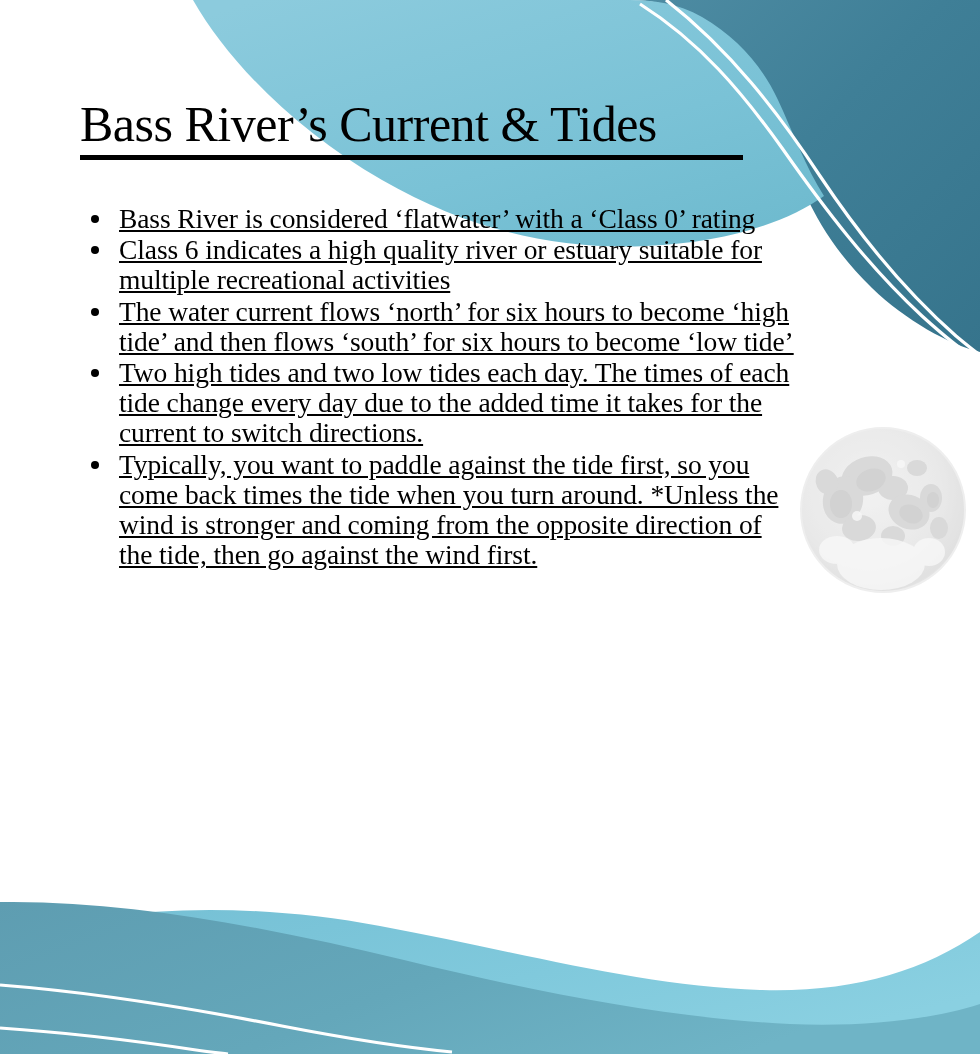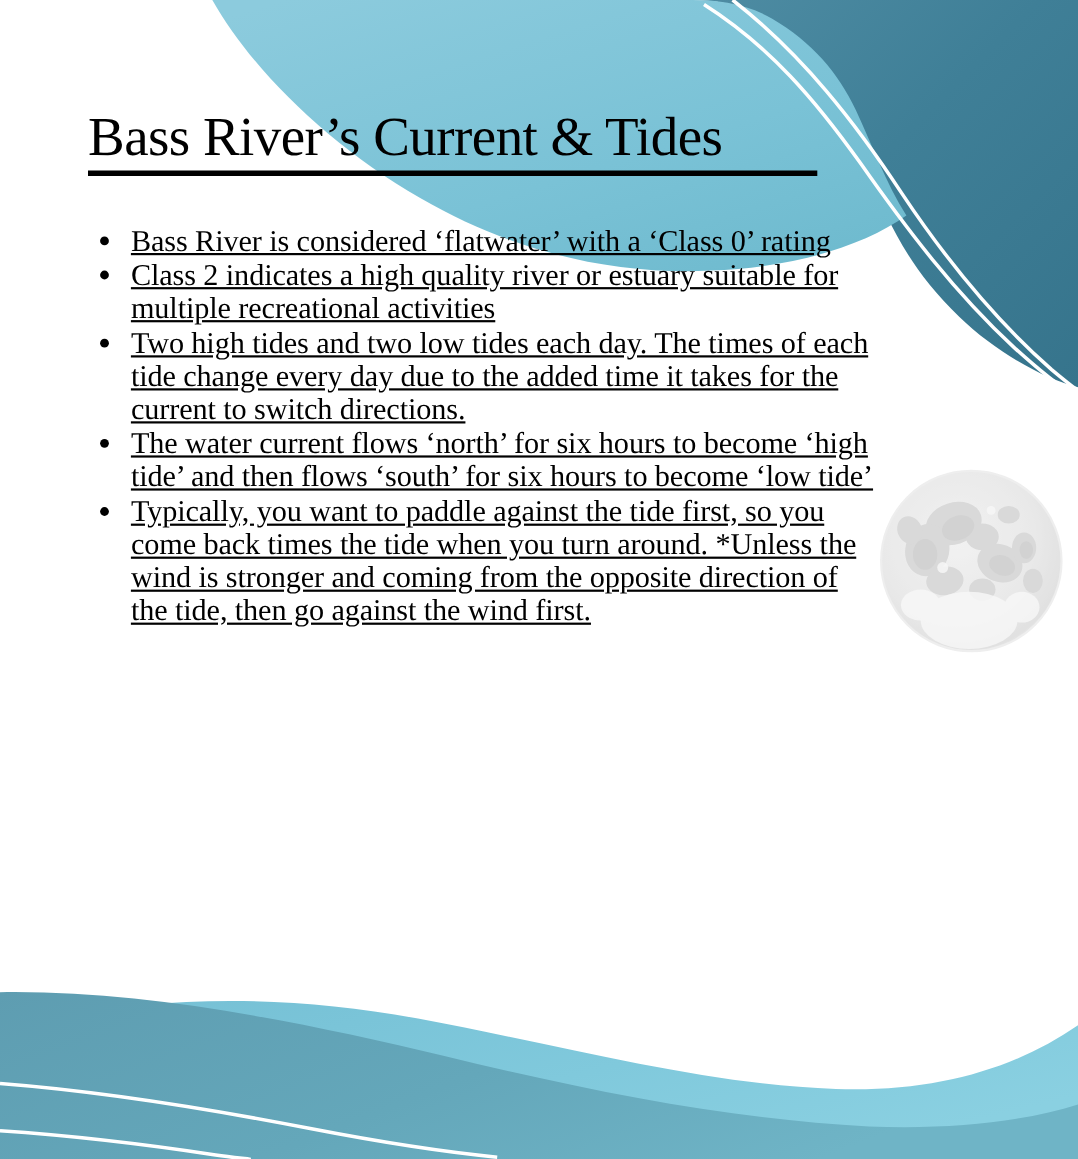--- a/index.html
+++ b/index.html
@@ -205,29 +205,29 @@
       <div id="title-rule"></div>
     </div>
 
     <ul id="bullet-list">
       <li class="bullet-item">
         <span class="bullet-marker"></span>
         <span class="bullet-text">Bass River is considered ‘flatwater’ with a ‘Class 0’ rating</span>
       </li>
       <li class="bullet-item">
         <span class="bullet-marker"></span>
-        <span class="bullet-text">Class 2 indicates a high quality river or estuary suitable for multiple recreational activities</span>
+        <span class="bullet-text">Class 6 indicates a high quality river or estuary suitable for multiple recreational activities</span>
+      </li>
+      <li class="bullet-item">
+        <span class="bullet-marker"></span>
+        <span class="bullet-text">The water current flows ‘north’ for six hours to become ‘high tide’ and then flows ‘south’ for six hours to become ‘low tide’</span>
       </li>
       <li class="bullet-item">
         <span class="bullet-marker"></span>
         <span class="bullet-text">Two high tides and two low tides each day. The times of each tide change every day due to the added time it takes for the current to switch directions.</span>
-      </li>
-      <li class="bullet-item">
-        <span class="bullet-marker"></span>
-        <span class="bullet-text">The water current flows ‘north’ for six hours to become ‘high tide’ and then flows ‘south’ for six hours to become ‘low tide’</span>
       </li>
       <li class="bullet-item">
         <span class="bullet-marker"></span>
         <span class="bullet-text">Typically, you want to paddle against the tide first, so you come back times the tide when you turn around. *Unless the wind is stronger and coming from the opposite direction of the tide, then go against the wind first.</span>
       </li>
     </ul>
 
   </div>
 </div>
 

